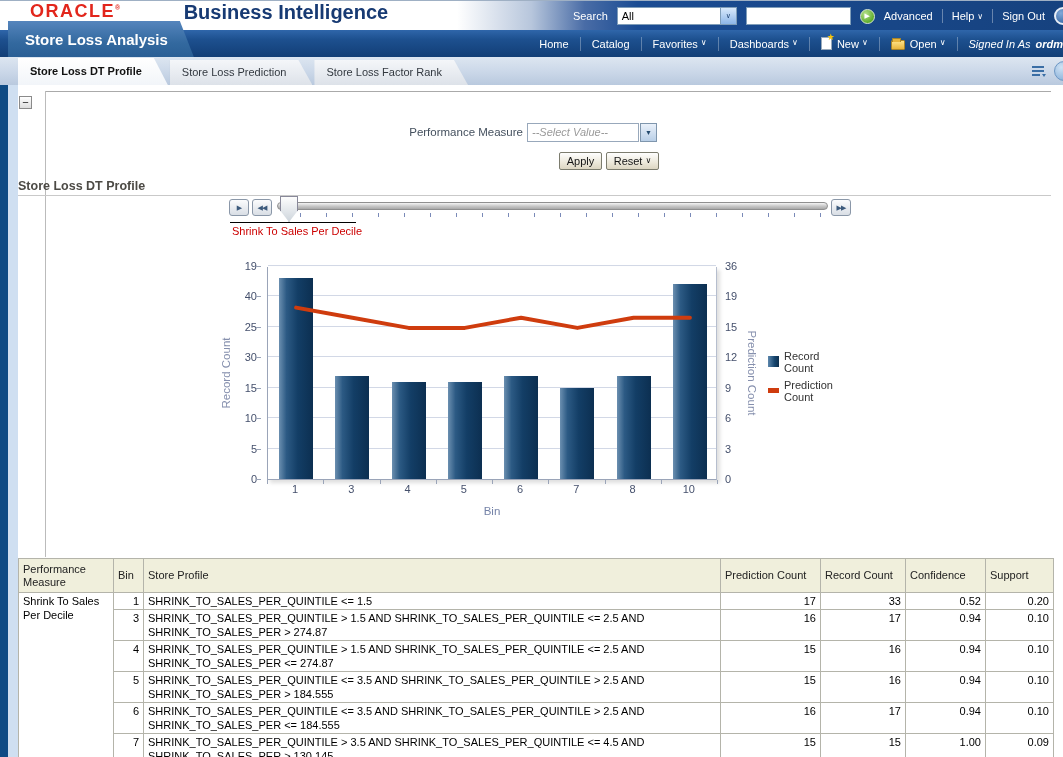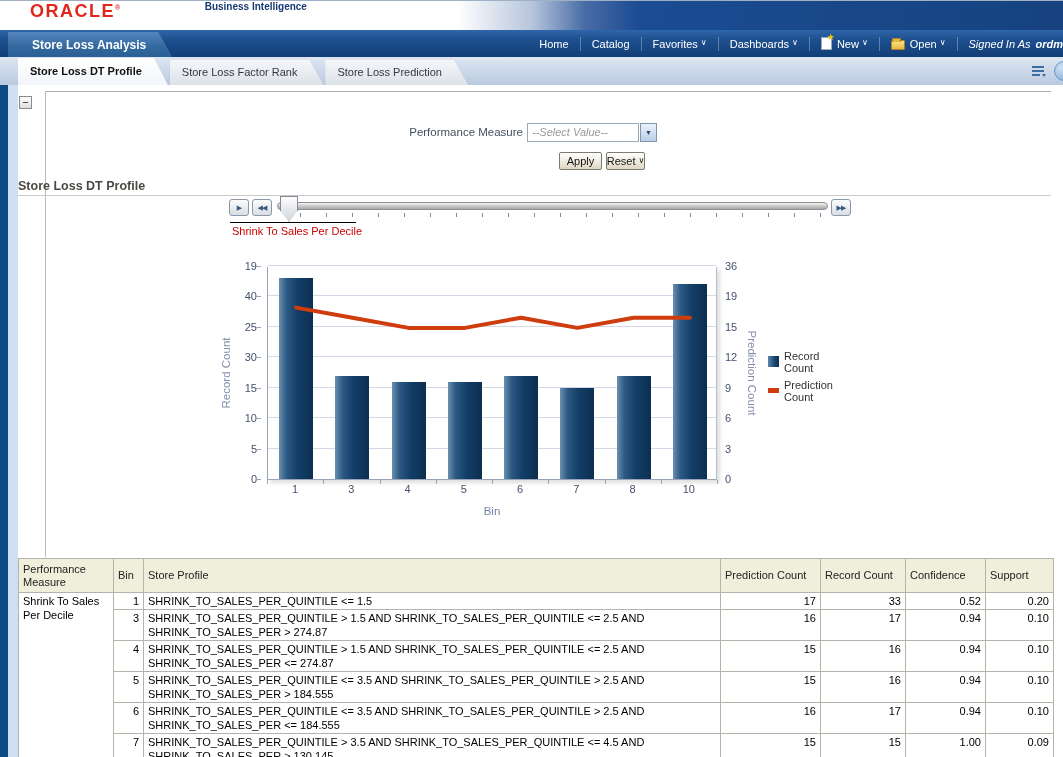--- a/index.html
+++ b/index.html
@@ -7,43 +7,43 @@
     font-family:"Liberation Sans","DejaVu Sans",sans-serif; font-size:11px; }
   body { position:relative; }
   .abs { position:absolute; }
 
   
   .row1 { left:0; top:0; width:1063px; height:30px;
     background:linear-gradient(90deg,#ffffff 0%,#ffffff 43%,#b7c6dc 50%,#496ca6 55%,#1b4c93 60%,#16427f 100%);
     border-top:1px solid #9fb0c4; display:flex; }
   .oracle-logo { color:#e2261c; font-weight:bold; font-size:18px; letter-spacing:1.5px; margin-left:30px; }
   .oracle-logo::after { content:"\00ae"; font-size:7px; vertical-align:super; }
-  .product-name { color:#173a73; font-weight:bold; font-size:10px; margin-left:83px; }
+  .product-name { color:#173a73; font-weight:bold; font-size:20px; margin-left:62px; }
   .row1-right { position:absolute; right:0; top:0; height:30px; display:flex; align-items:center; gap:9px; color:#fff; }
   .scope-select { width:120px; height:18px; background:#fff; border:1px solid #7f9db9; display:flex; align-items:center; }
   .scope-select .val { flex:1; color:#000; padding-left:4px; }
   .scope-select .dd { width:16px; height:16px; background:linear-gradient(180deg,#d9e9fb,#8db6e8); border-left:1px solid #7f9db9;
     display:flex; align-items:center; justify-content:center; color:#1c3f6e; font-size:7px; }
   .search-input { width:105px; height:18px; border:1px solid #7f9db9; background:#fff; padding:0 3px; font-size:11px; }
   .go-button { width:15px; height:15px; border-radius:50%; border:1px solid #d8e8d0;
     background:radial-gradient(circle at 35% 30%,#b5e08a,#5fae2e 70%,#3f8c18); display:flex; align-items:center; justify-content:center;
     color:#fff; font-size:7px; }
   .toplink { color:#fff; cursor:pointer; white-space:nowrap; }
   .vsep { width:1px; height:14px; background:rgba(255,255,255,.35); }
   .caret { font-size:8px; margin-left:3px; position:relative; top:-1px; }
   .corner-ball { width:18px; height:18px; border-radius:50%; border:2px solid #e8eef6;
     background:radial-gradient(circle at 35% 30%,#7fa8d8,#2a5c9c); margin-right:-9px; }
 
   
   .row2 { left:0; top:30px; width:1063px; height:27px;
     background:linear-gradient(180deg,#2f66aa 0%,#1d508f 35%,#123e76 100%); display:flex; align-items:flex-end; }
-  .dash-tab { margin-left:8px; height:25px; padding:0 26px 0 24px; display:flex; align-items:center;
+  .dash-tab { margin-left:8px; height:36px; padding:0 26px 0 17px; display:flex; align-items:center;
     background:linear-gradient(180deg,#5585bd 0%,#33699f 60%,#2a5f95 100%);
     clip-path:polygon(0 0,calc(100% - 14px) 0,100% 100%,0 100%);
-    color:#fff; font-weight:bold; font-size:12px; white-space:nowrap; }
+    color:#fff; font-weight:bold; font-size:15px; white-space:nowrap; }
   .row2-right { position:absolute; right:0; top:30px; height:27px; display:flex; align-items:center; color:#fff; }
   .nav-item { display:flex; align-items:center; padding:0 11px; white-space:nowrap; cursor:pointer; }
   .nav-sep { width:1px; height:14px; background:rgba(255,255,255,.3); }
   .new-icon { width:11px; height:13px; background:#fff; border:1px solid #9ab; position:relative; margin-right:5px; }
   .new-icon::after { content:"\2605"; position:absolute; right:-4px; top:-6px; color:#f4c20d; font-size:9px; }
   .open-icon { width:14px; height:10px; background:linear-gradient(180deg,#ffe48a,#e8b53c); border:1px solid #a8852a;
     border-radius:1px; position:relative; margin-right:5px; margin-top:3px; }
   .open-icon::before { content:""; position:absolute; left:0; top:-3px; width:7px; height:3px;
     background:#e8b53c; border:1px solid #a8852a; border-bottom:none; border-radius:1px 1px 0 0; }
   .signed-in { padding:0 0 0 11px; white-space:nowrap;font-style:italic; }
@@ -75,21 +75,21 @@
   .prompt-label { left:380px; top:126px; width:143px; text-align:right; color:#44505e; font-size:11.5px; }
   .dd-box { left:527px; top:123px; width:112px; height:19px; border:1px solid #98a8bb; background:#fff;
     color:#9a9a9a; font-style:italic; padding:2px 4px; }
   .dd-btn { left:640px; top:123px; width:17px; height:19px; border:1px solid #7f96ad;
     background:linear-gradient(180deg,#eaf1fa,#b9cfe7); color:#234a6e; font-size:7px;
     display:flex; align-items:center; justify-content:center; cursor:pointer; }
   .form-btn { height:18px; border:1px solid #7c7c6e; border-radius:2px; color:#141414; font-size:11px;
     background:linear-gradient(180deg,#fefefe,#ece8da 60%,#dcd6c2); display:flex; align-items:center;
     justify-content:center; cursor:pointer; }
   .apply-btn { left:559px; top:152px; width:43px; }
-  .reset-btn { left:606px; top:152px; width:39px; }
+  .reset-btn { left:606px; top:152px; width:53px; }
 
   
   .section-title { left:18px; top:179px; font-weight:bold; font-size:12.5px; color:#4c4a45; }
   .section-rule  { left:18px; top:195px; width:1033px; height:1px; background:#c9c9c9; }
 
   
   .mini-btn { height:17px; min-width:20px; border:1px solid #8a97a8; border-radius:3px; padding:0 3px;
     background:linear-gradient(180deg,#fbfcfd,#d9dee5); color:#3c5a7c; font-size:7px; letter-spacing:-1px;
     display:flex; align-items:center; justify-content:center; cursor:pointer; }
   .sl-play { left:229px; top:199px; } .sl-prev { left:252px; top:199px; } .sl-next { left:831px; top:199px; }
@@ -135,20 +135,35 @@
   td.num { text-align:right; }
   tbody tr.first td { height:15px; }
   tbody tr.tall td { height:30px; }
 </style>
 </head>
 <body>
 
 <div class="abs row1">
   <span class="oracle-logo">ORACLE</span>
   <span class="product-name">Business Intelligence</span>
+  <div class="row1-right">
+    <span class="toplink">Search</span>
+    <div class="scope-select">
+      <span class="val">All</span>
+      <span class="dd">∨</span>
+    </div>
+    <input class="search-input" placeholder="" style="">
+    <div class="go-button">▶</div>
+    <span class="toplink">Advanced</span>
+    <span class="vsep"></span>
+    <span class="toplink"><span>Help</span><span class="caret">∨</span></span>
+    <span class="vsep"></span>
+    <span class="toplink">Sign Out</span>
+    <span class="corner-ball"></span>
+  </div>
 </div>
 
 <div class="abs row2">
   <div class="dash-tab">Store Loss Analysis</div>
 </div>
 <div class="row2-right">
   <span class="nav-item">Home</span>
   <span class="nav-sep"></span>
   <span class="nav-item">Catalog</span>
   <span class="nav-sep"></span>
@@ -172,22 +187,22 @@
       <span class="open-icon"></span>
       <span>Open</span>
       <span class="caret">∨</span>
     </span>
   <span class="nav-sep"></span>
   <span class="signed-in"><span>Signed In As</span><b>ordm</b></span>
 </div>
 
 <div class="abs row3">
   <div class="ptab active">Store Loss DT Profile</div>
+  <div class="ptab">Store Loss Prediction</div>
   <div class="ptab">Store Loss Factor Rank</div>
-  <div class="ptab">Store Loss Prediction</div>
 </div>
 <div class="row3-right">
   <span class="view-selector">
     <svg width="16" height="14" viewBox="0 0 16 14">
         <g stroke="#3a6ea5" stroke-width="2">
           <line x1="1" y1="3" x2="13" y2="3"></line>
           <line x1="1" y1="7" x2="13" y2="7"></line>
           <line x1="1" y1="11" x2="9" y2="11"></line>
         </g>
         <path d="M11 10 l4 0 l-2 3 z" fill="#3a6ea5"></path>

